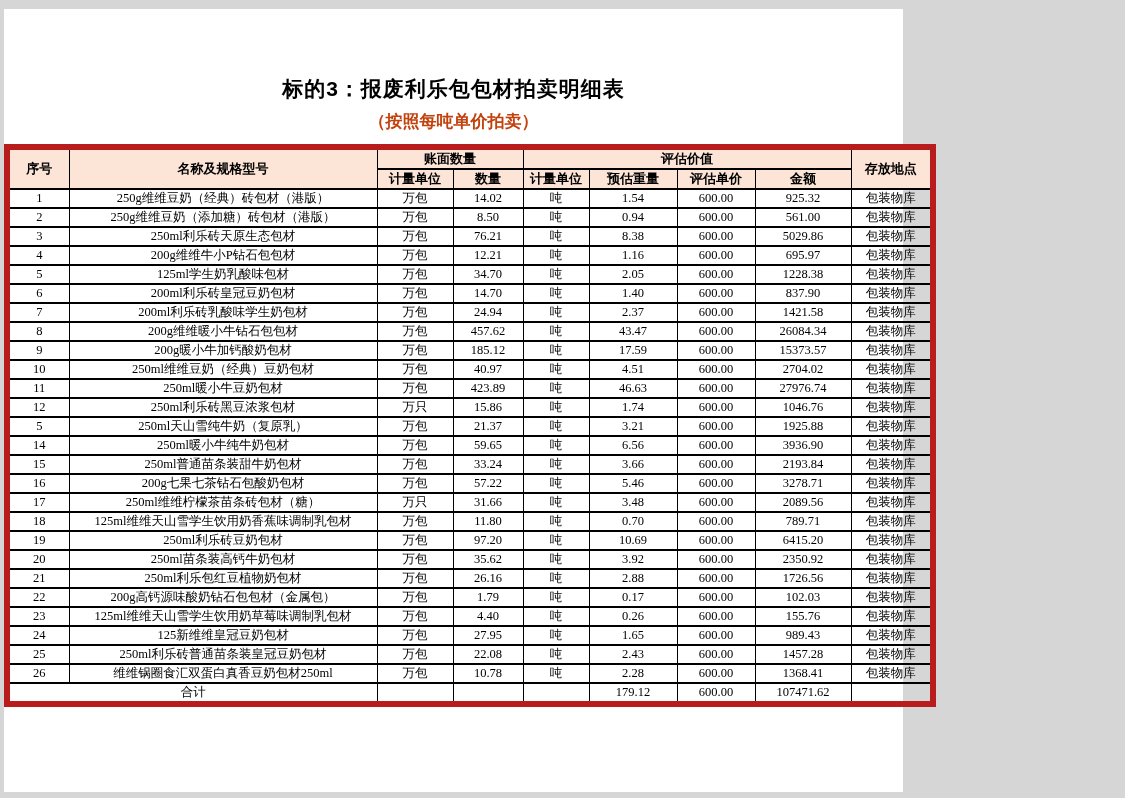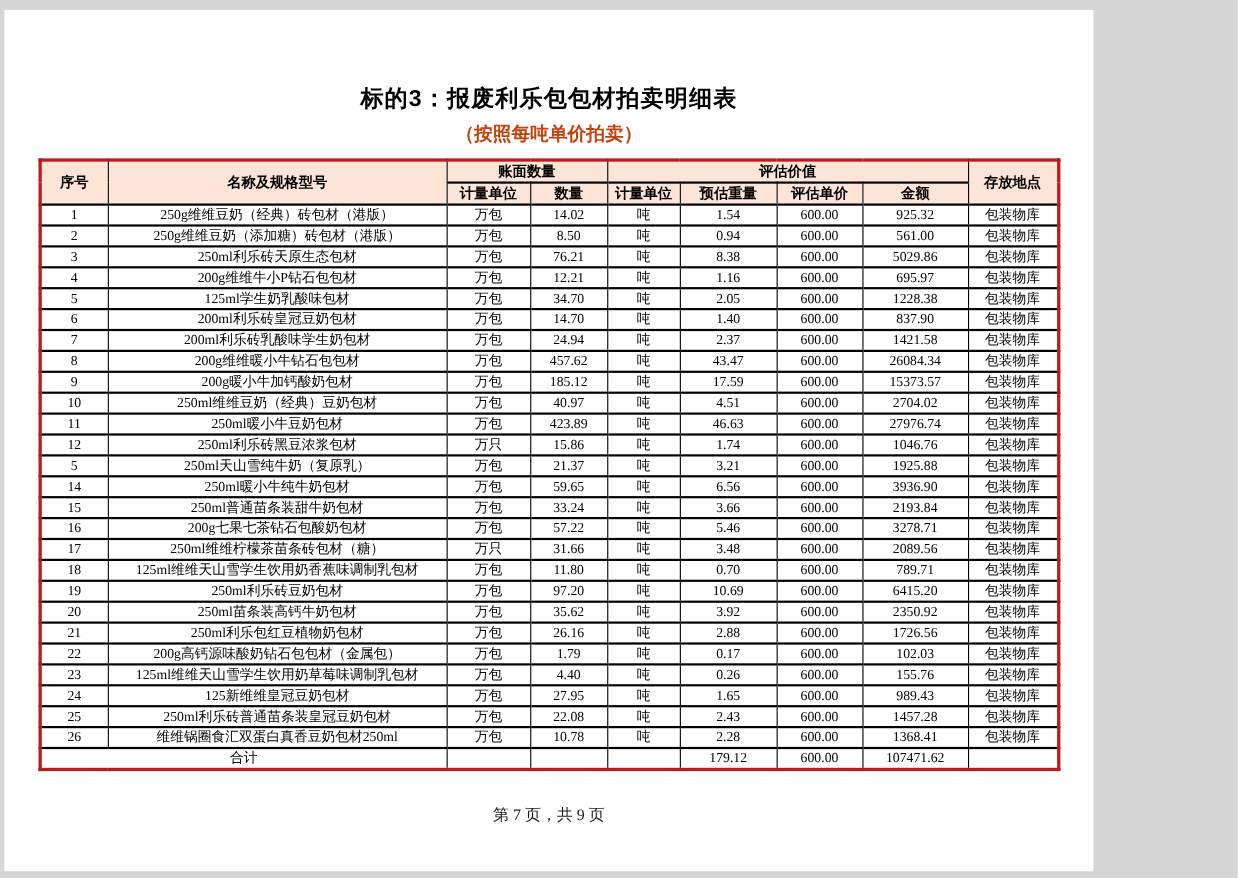--- a/index.html
+++ b/index.html
@@ -8,21 +8,21 @@
     width: 1125px;
     height: 798px;
     background: #d6d6d6;
     font-family: "Liberation Serif", "DejaVu Serif", serif;
     overflow: hidden;
   }
   .page {
     position: absolute;
     left: 4px;
     top: 9px;
-    width: 990px;
+    width: 899px;
     height: 783px;
     background: #ffffff;
     box-sizing: border-box;
     padding-top: 66px;
   }
   .title {
     text-align: center;
     font-family: "Liberation Sans", "DejaVu Sans", sans-serif;
     font-weight: bold;
     font-size: 21px;
@@ -36,21 +36,21 @@
     font-weight: bold;
     font-size: 17px;
     color: #c2410c;
     margin: 7px 0 0 0;
   }
   table.main {
     width: 926px;
     margin: 11px auto 16px auto;
     border-collapse: collapse;
     table-layout: fixed;
-    border: 3px solid #b91c1c;
+    border: 6px solid #b91c1c;
   }
   table.main th, table.main td {
     border: 1px solid #000000;
     border-top-width: 2px;
     border-bottom-width: 2px;
     text-align: center;
     vertical-align: middle;
     padding: 0 2px;
     overflow: hidden;
     white-space: nowrap;
@@ -408,15 +408,14 @@
         <td></td>
         <td></td>
         <td>179.12</td>
         <td>600.00</td>
         <td>107471.62</td>
         <td></td>
       </tr>
     </tbody>
   </table>
 
-  <div class="footer">第 7 页，共 9 页</div>
 
 </div>
 
 </body></html>

